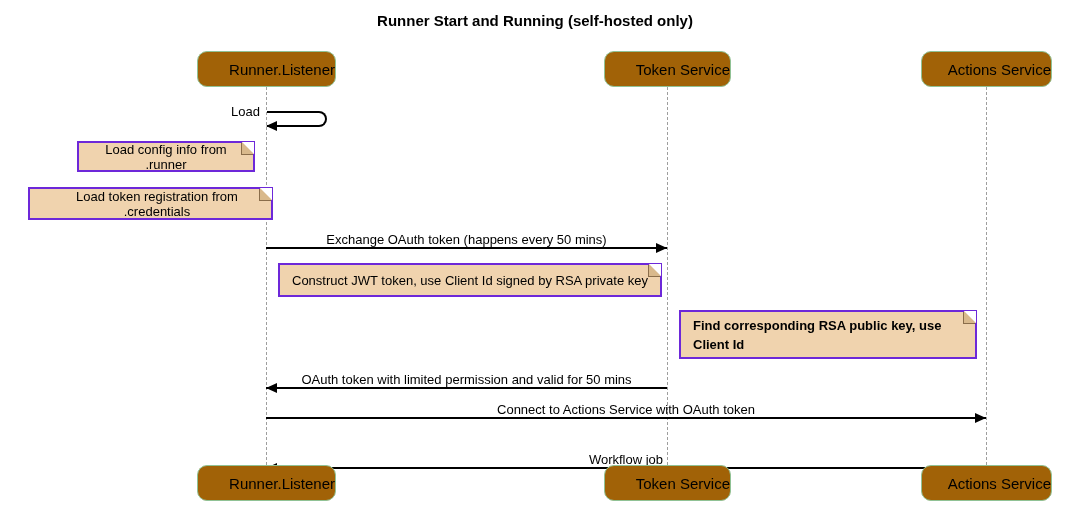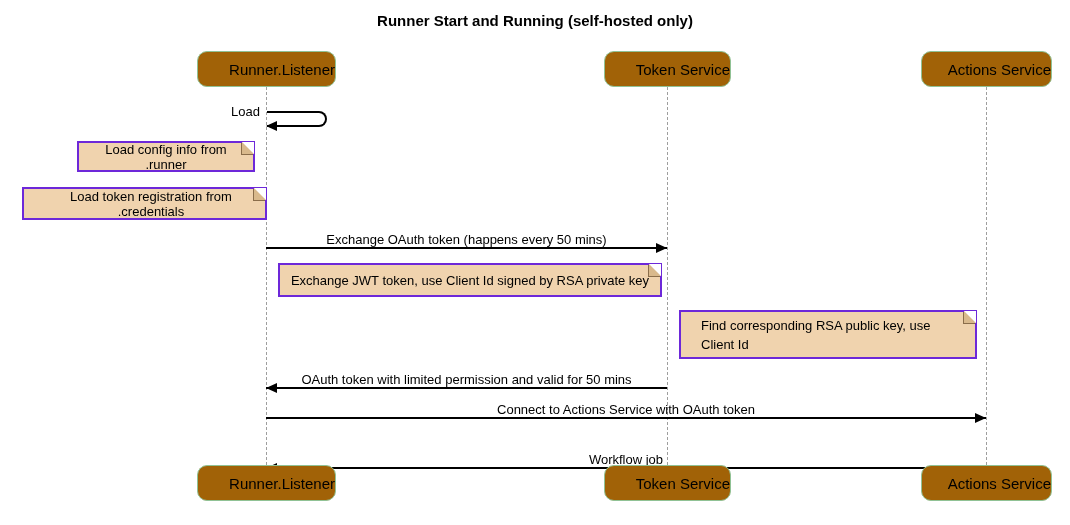--- a/index.html
+++ b/index.html
@@ -26,21 +26,21 @@
     font-size:13px;display:flex;align-items:center;justify-content:center;
     text-align:center;z-index:2;padding:2px 6px;
   }
   .note::before{
     content:"";position:absolute;top:-1px;right:-1px;width:0;height:0;
     border-style:solid;border-width:0 12px 12px 0;
     border-color:#ffffff #ffffff #d9b98c #d9b98c;
     box-shadow:-1px 1px 0 #8a6d4a;
   }
   .note.left-align{flex-direction:column;align-items:flex-start;justify-content:center;
-    text-align:left;padding:5px 20px;line-height:19px;}
+    text-align:left;padding:5px 12px;line-height:19px;font-weight:bold;}
   .msg{position:absolute;z-index:2;}
   .msg-label{font-size:13px;line-height:13px;text-align:center;margin-bottom:1px;white-space:nowrap;}
   .msg-line{position:relative;height:0;border-top:2px solid #000;}
   .ah{position:absolute;width:0;height:0;top:-6px;}
   .ah-r{right:0;border-left:11px solid #000;border-top:5px solid transparent;border-bottom:5px solid transparent;}
   .ah-l{left:0;border-right:11px solid #000;border-top:5px solid transparent;border-bottom:5px solid transparent;}
   .self-label{position:absolute;left:178px;top:104px;width:82px;text-align:right;font-size:13px;z-index:2;}
   .self-loop{
     position:absolute;left:267px;top:111px;width:60px;height:16px;box-sizing:border-box;
     border:2px solid #000;border-left:none;border-radius:0 10px 10px 0;z-index:2;
@@ -69,25 +69,25 @@
     <span>Actions Service</span>
   </div>
 
   <div class="self-label">Load</div>
   <div class="self-loop"></div>
   <i class="self-ah"></i>
 
   <div class="note" style="left:77px;top:141px;width:178px;height:31px;">
     <span>Load config info from .runner</span>
   </div>
-  <div class="note" style="left:22px;top:187px;width:245px;height:33px;padding-left:19px;">
+  <div class="note" style="left:28px;top:187px;width:245px;height:33px;padding-left:19px;">
     <span>Load token registration from .credentials</span>
   </div>
   <div class="note" style="left:278px;top:263px;width:384px;height:34px;">
-    <span>Exchange JWT token, use Client Id signed by RSA private key</span>
+    <span>Construct JWT token, use Client Id signed by RSA private key</span>
   </div>
   <div class="note left-align" style="left:679px;top:310px;width:298px;height:49px;">
     <span>Find corresponding RSA public key, use Client Id</span>
   </div>
 
   <div class="msg" style="left:266px;top:233px;width:401px;">
     <div class="msg-label">Exchange OAuth token (happens every 50 mins)</div>
     <div class="msg-line">
       <i class="ah ah-r"></i>
     </div>

